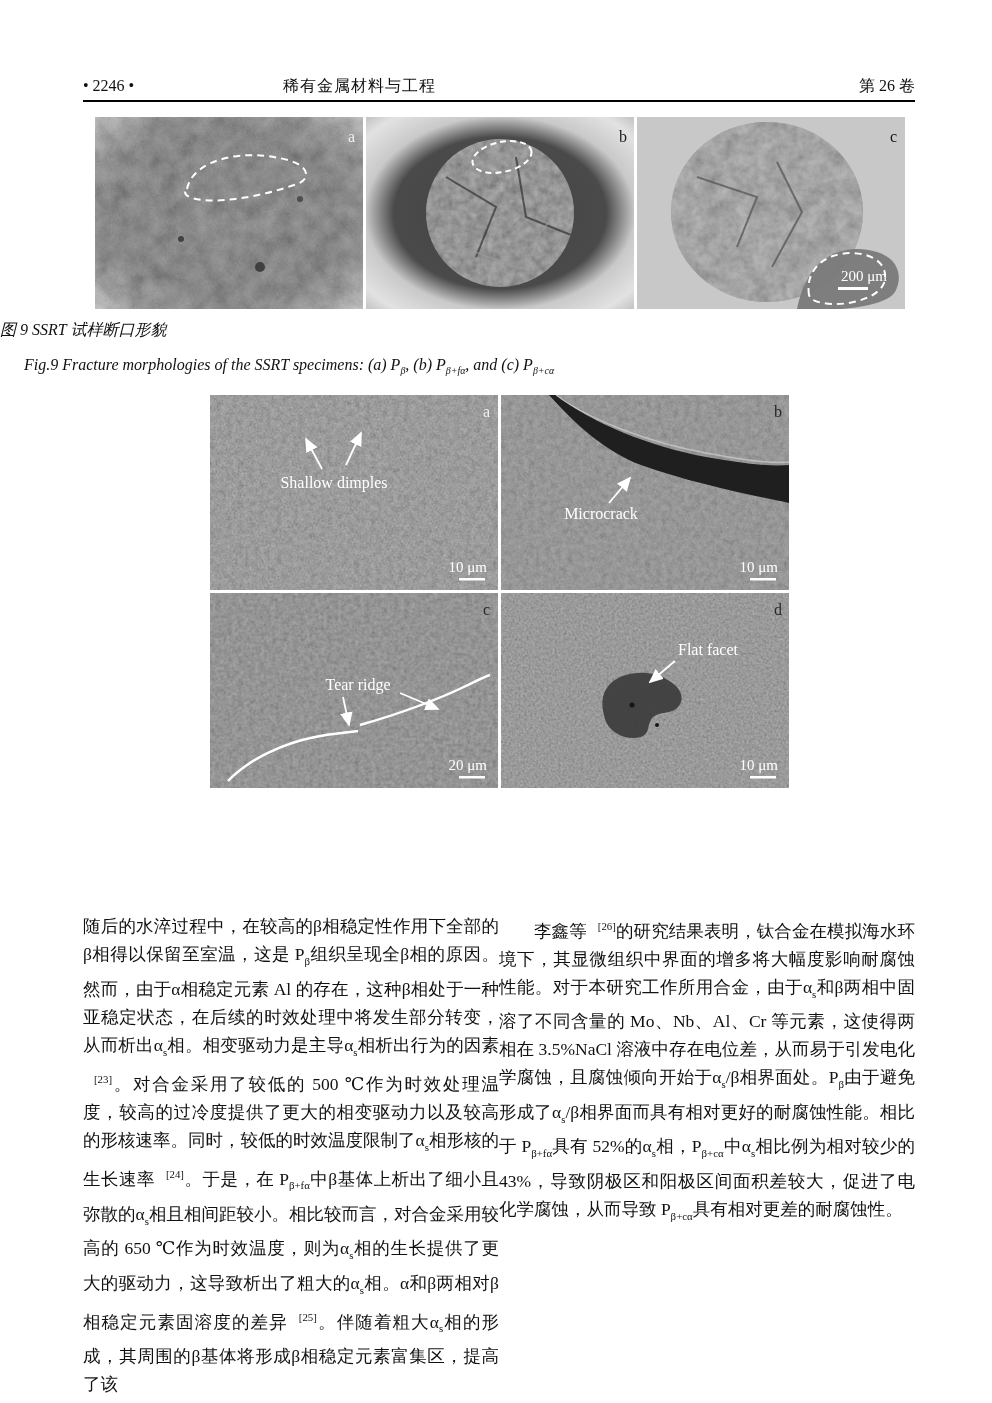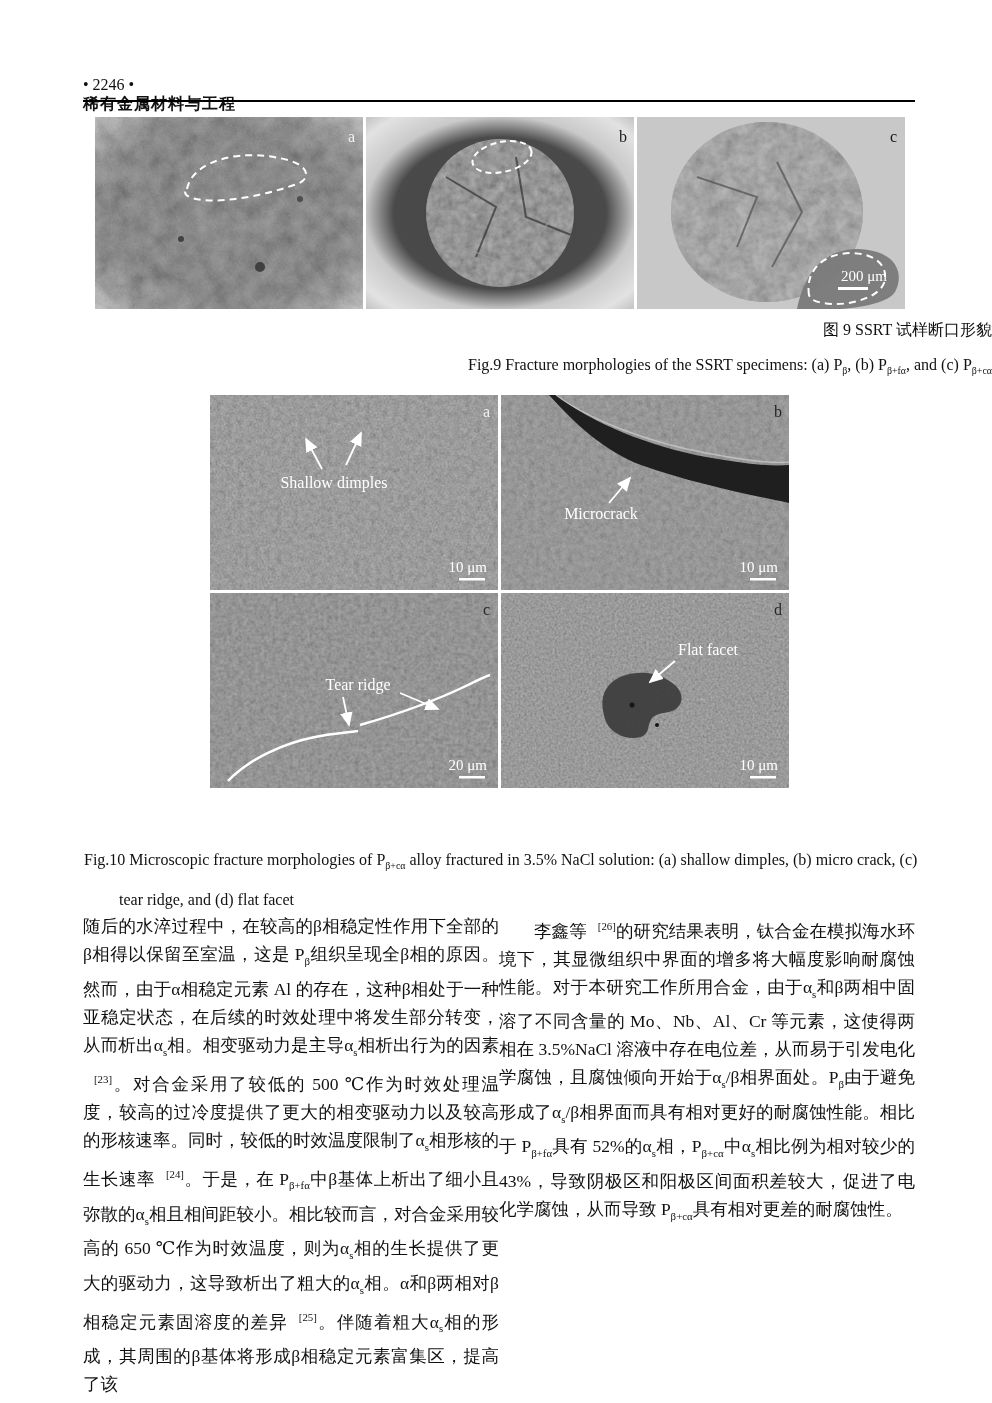--- a/index.html
+++ b/index.html
@@ -1,34 +1,34 @@
 <!DOCTYPE html>
 <html><head>
 <meta charset="utf-8">
 <style>
   html,body{margin:0;padding:0;background:#e8e8e8;}
   .page{
     position:relative;width:992px;height:1403px;margin:0 auto;background:#ffffff;
     font-family:"Liberation Serif","DejaVu Serif",serif;color:#111;overflow:hidden;
   }
   
-  .hdr{position:absolute;top:76px;left:83px;right:77px;display:flex;align-items:baseline;font-size:16px;flex-direction:column;}
+  .hdr{position:absolute;top:76px;left:83px;right:77px;display:flex;align-items:baseline;font-size:16px;}
   .hdr .left{width:200px;text-align:left;}
-  .hdr .mid{flex:1;text-align:center;letter-spacing:1px;font-weight:bold;}
+  .hdr .mid{flex:1;text-align:left;letter-spacing:1px;}
   .hdr .right{width:200px;text-align:right;}
   .hdr-rule{position:absolute;top:100px;left:83px;right:77px;border-top:2.5px solid #000;}
   
   .fig9{position:absolute;left:95px;top:117px;width:810px;height:192px;display:flex;gap:3px;}
   .fig9 svg{display:block;}
   
   .fig10{position:absolute;left:210px;top:395px;width:579px;height:393px;
          display:grid;grid-template-columns:288px 288px;grid-template-rows:195px 195px;gap:3px;}
   .fig10 svg{display:block;}
   
-  .cap{position:absolute;left:0;right:0;text-align:right;font-size:16px;}
+  .cap{position:absolute;left:0;right:0;text-align:left;font-size:16px;font-style:italic;}
   .cap-zh9{top:320px;}
   .cap-en9{top:356px;padding-left:24px;}
   .cap-zh10{top:815px;}
   .cap-en10{
     position:absolute;top:843px;left:84px;right:70px;text-align:left;font-size:16px;
     line-height:34px;padding-left:35px;text-indent:-35px;
   }
   sub{font-size:0.62em;}
   sup{font-size:0.62em;padding-left:11px;}
   
@@ -213,21 +213,20 @@
       <circle cx="131" cy="112" r="2.5" fill="#151515"></circle>
       <circle cx="156" cy="132" r="2" fill="#151515"></circle>
       <line x1="174" y1="68" x2="149" y2="89" stroke="#ffffff" stroke-width="1.8" marker-end="url(#arw)"></line>
       <text x="207" y="62" font-size="16" fill="#ffffff" text-anchor="middle">Flat facet</text>
       <text x="277" y="177" font-size="15" fill="#ffffff" text-anchor="end">10 μm</text>
       <rect x="249" y="183" width="26" height="2.5" fill="#ffffff"></rect>
       <text x="273" y="22" font-size="16" fill="#2a2a2a">d</text>
     </svg>
   </div>
 
-  <div class="cap-en10">Fig.10  Microscopic fracture morphologies of P<sub>β+cα</sub> alloy fractured in 3.5% NaCl solution: (a) shallow dimples, (b) micro crack, (c) tear ridge, and (d) flat facet</div>
 
   <div class="columns">
     <div class="col">
       <p>随后的水淬过程中，在较高的β相稳定性作用下全部的β相得以保留至室温，这是 P<sub>β</sub>组织呈现全β相的原因。然而，由于α相稳定元素 Al 的存在，这种β相处于一种亚稳定状态，在后续的时效处理中将发生部分转变，从而析出α<sub>s</sub>相。相变驱动力是主导α<sub>s</sub>相析出行为的因素<sup>[23]</sup>。对合金采用了较低的 500 ℃作为时效处理温度，较高的过冷度提供了更大的相变驱动力以及较高的形核速率。同时，较低的时效温度限制了α<sub>s</sub>相形核的生长速率<sup>[24]</sup>。于是，在 P<sub>β+fα</sub>中β基体上析出了细小且弥散的α<sub>s</sub>相且相间距较小。相比较而言，对合金采用较高的 650 ℃作为时效温度，则为α<sub>s</sub>相的生长提供了更大的驱动力，这导致析出了粗大的α<sub>s</sub>相。α和β两相对β相稳定元素固溶度的差异<sup>[25]</sup>。伴随着粗大α<sub>s</sub>相的形成，其周围的β基体将形成β相稳定元素富集区，提高了该</p>
     </div>
     <div class="col">
       <p class="indent">李鑫等<sup>[26]</sup>的研究结果表明，钛合金在模拟海水环境下，其显微组织中界面的增多将大幅度影响耐腐蚀性能。对于本研究工作所用合金，由于α<sub>s</sub>和β两相中固溶了不同含量的 Mo、Nb、Al、Cr 等元素，这使得两相在 3.5%NaCl 溶液中存在电位差，从而易于引发电化学腐蚀，且腐蚀倾向开始于α<sub>s</sub>/β相界面处。P<sub>β</sub>由于避免形成了α<sub>s</sub>/β相界面而具有相对更好的耐腐蚀性能。相比于 P<sub>β+fα</sub>具有 52%的α<sub>s</sub>相，P<sub>β+cα</sub>中α<sub>s</sub>相比例为相对较少的 43%，导致阴极区和阳极区间面积差较大，促进了电化学腐蚀，从而导致 P<sub>β+cα</sub>具有相对更差的耐腐蚀性。</p>
     </div>
   </div>
 

